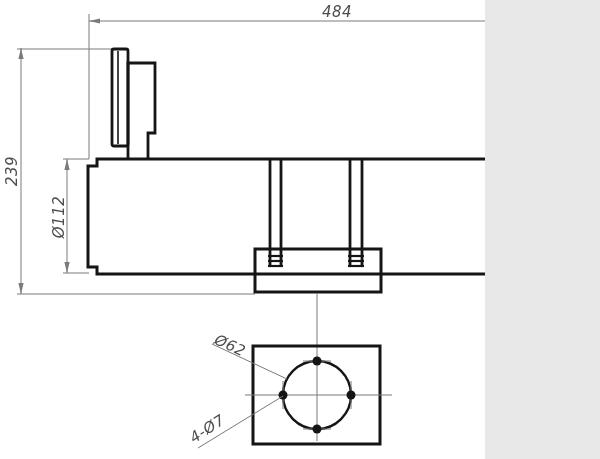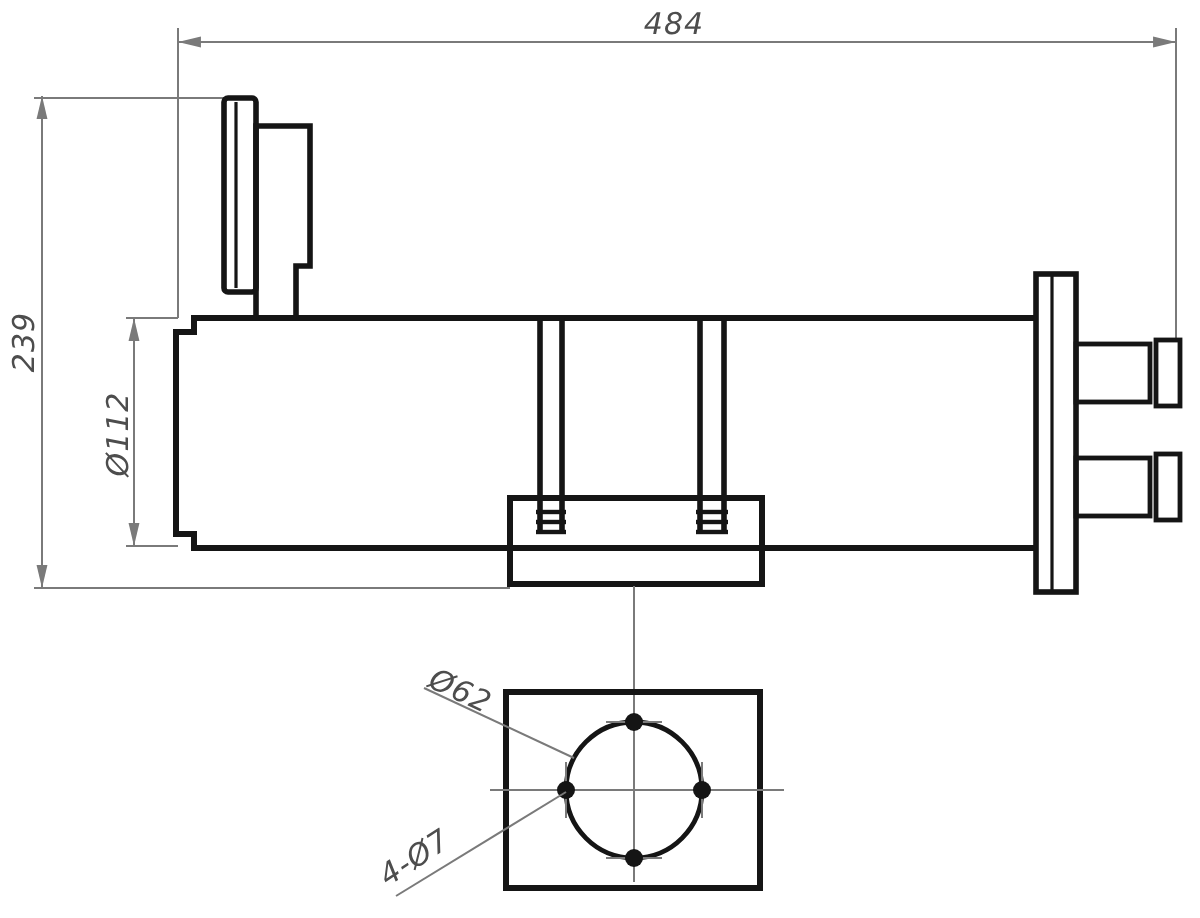--- a/index.html
+++ b/index.html
@@ -1,20 +1,20 @@
 <!DOCTYPE html>
 <html style="--bg: #ffffff; --outline: #151515; --thin: #7a7a7a; --text: #4d4d4d;"><head>
 <meta charset="utf-8">
 <style>
   :root{
     --bg:#ffffff; --outline:#151515; --thin:#7a7a7a; --text:#4d4d4d;
   }
   html,body{margin:0;padding:0;background:#e8e8e8;}
   .stage{
-    position:relative;width:600px;height:459px;background:var(--bg);
+    position:relative;width:485px;height:459px;background:var(--bg);
     overflow:hidden;
   }
   svg{display:block;}
   .outline{fill:none;stroke:var(--outline);stroke-width:2.8;stroke-linejoin:miter;}
   .outline-heavy{fill:none;stroke:var(--outline);stroke-width:3;}
   .outline-mid{fill:none;stroke:var(--outline);stroke-width:2.4;}
   .outline-thin{fill:none;stroke:var(--outline);stroke-width:1.6;}
   .tick{fill:none;stroke:var(--outline);stroke-width:2.2;}
   .thin{fill:none;stroke:var(--thin);stroke-width:1;}
   .hole{fill:var(--outline);stroke:none;}

